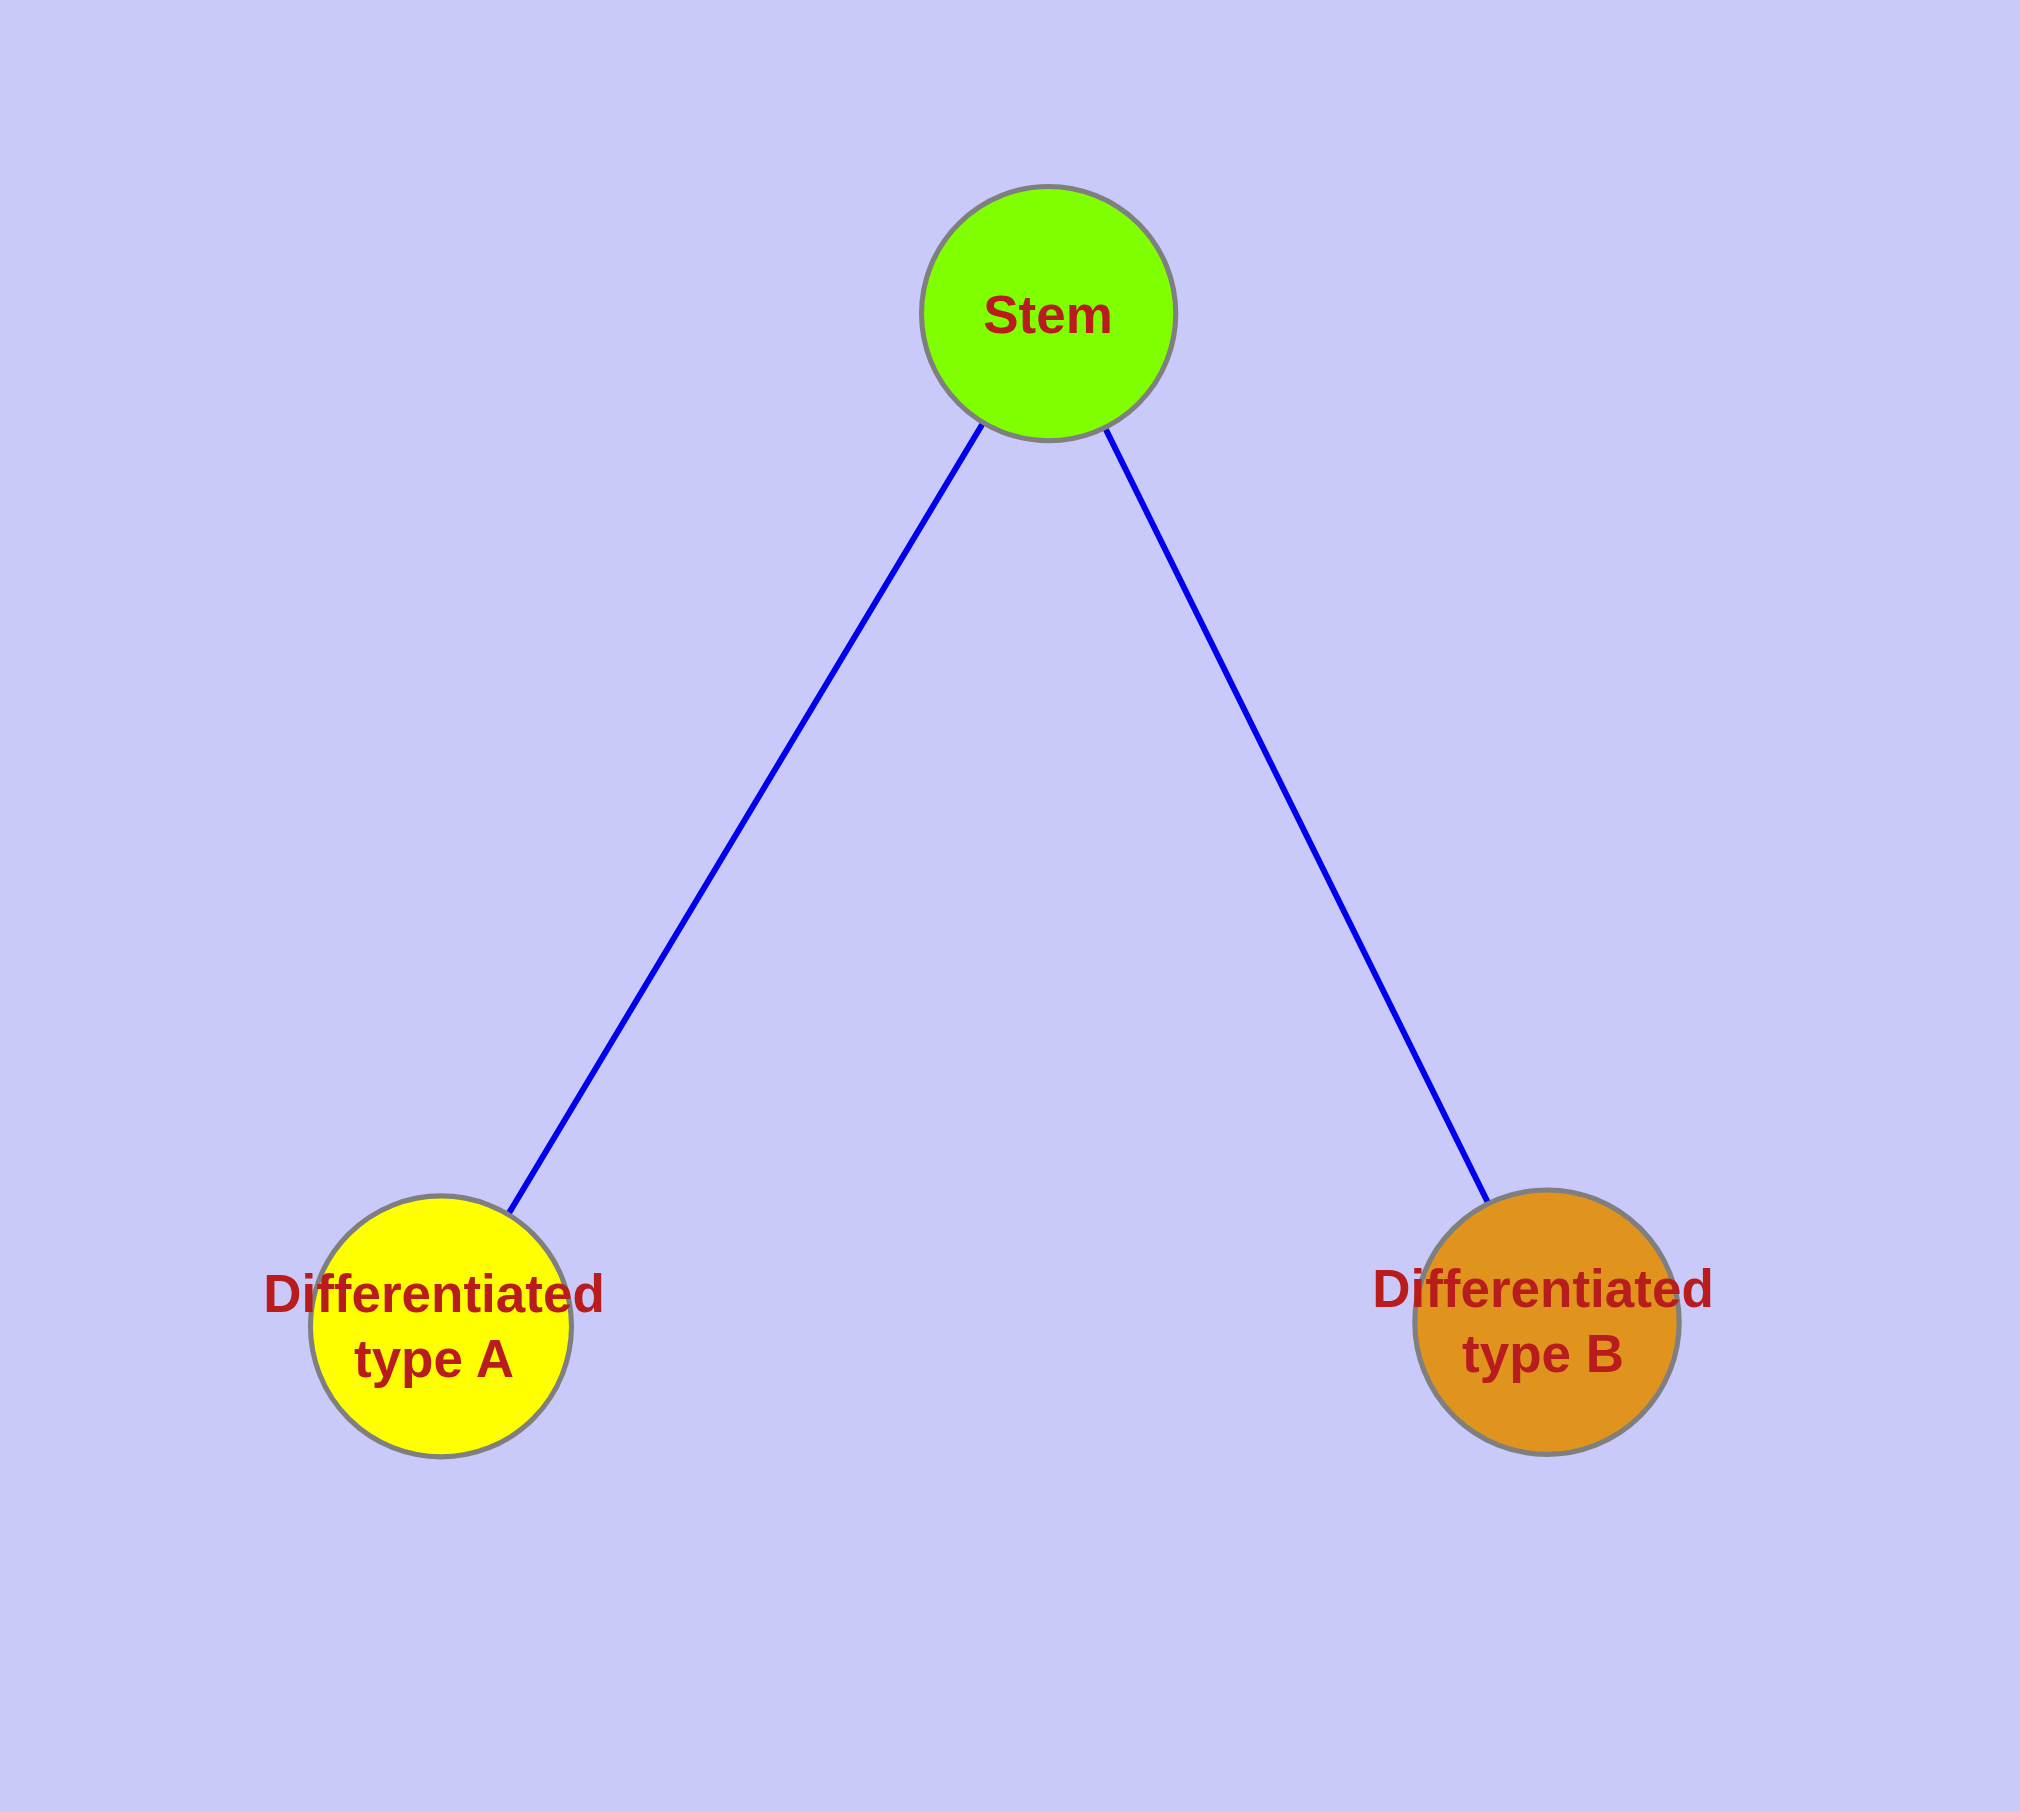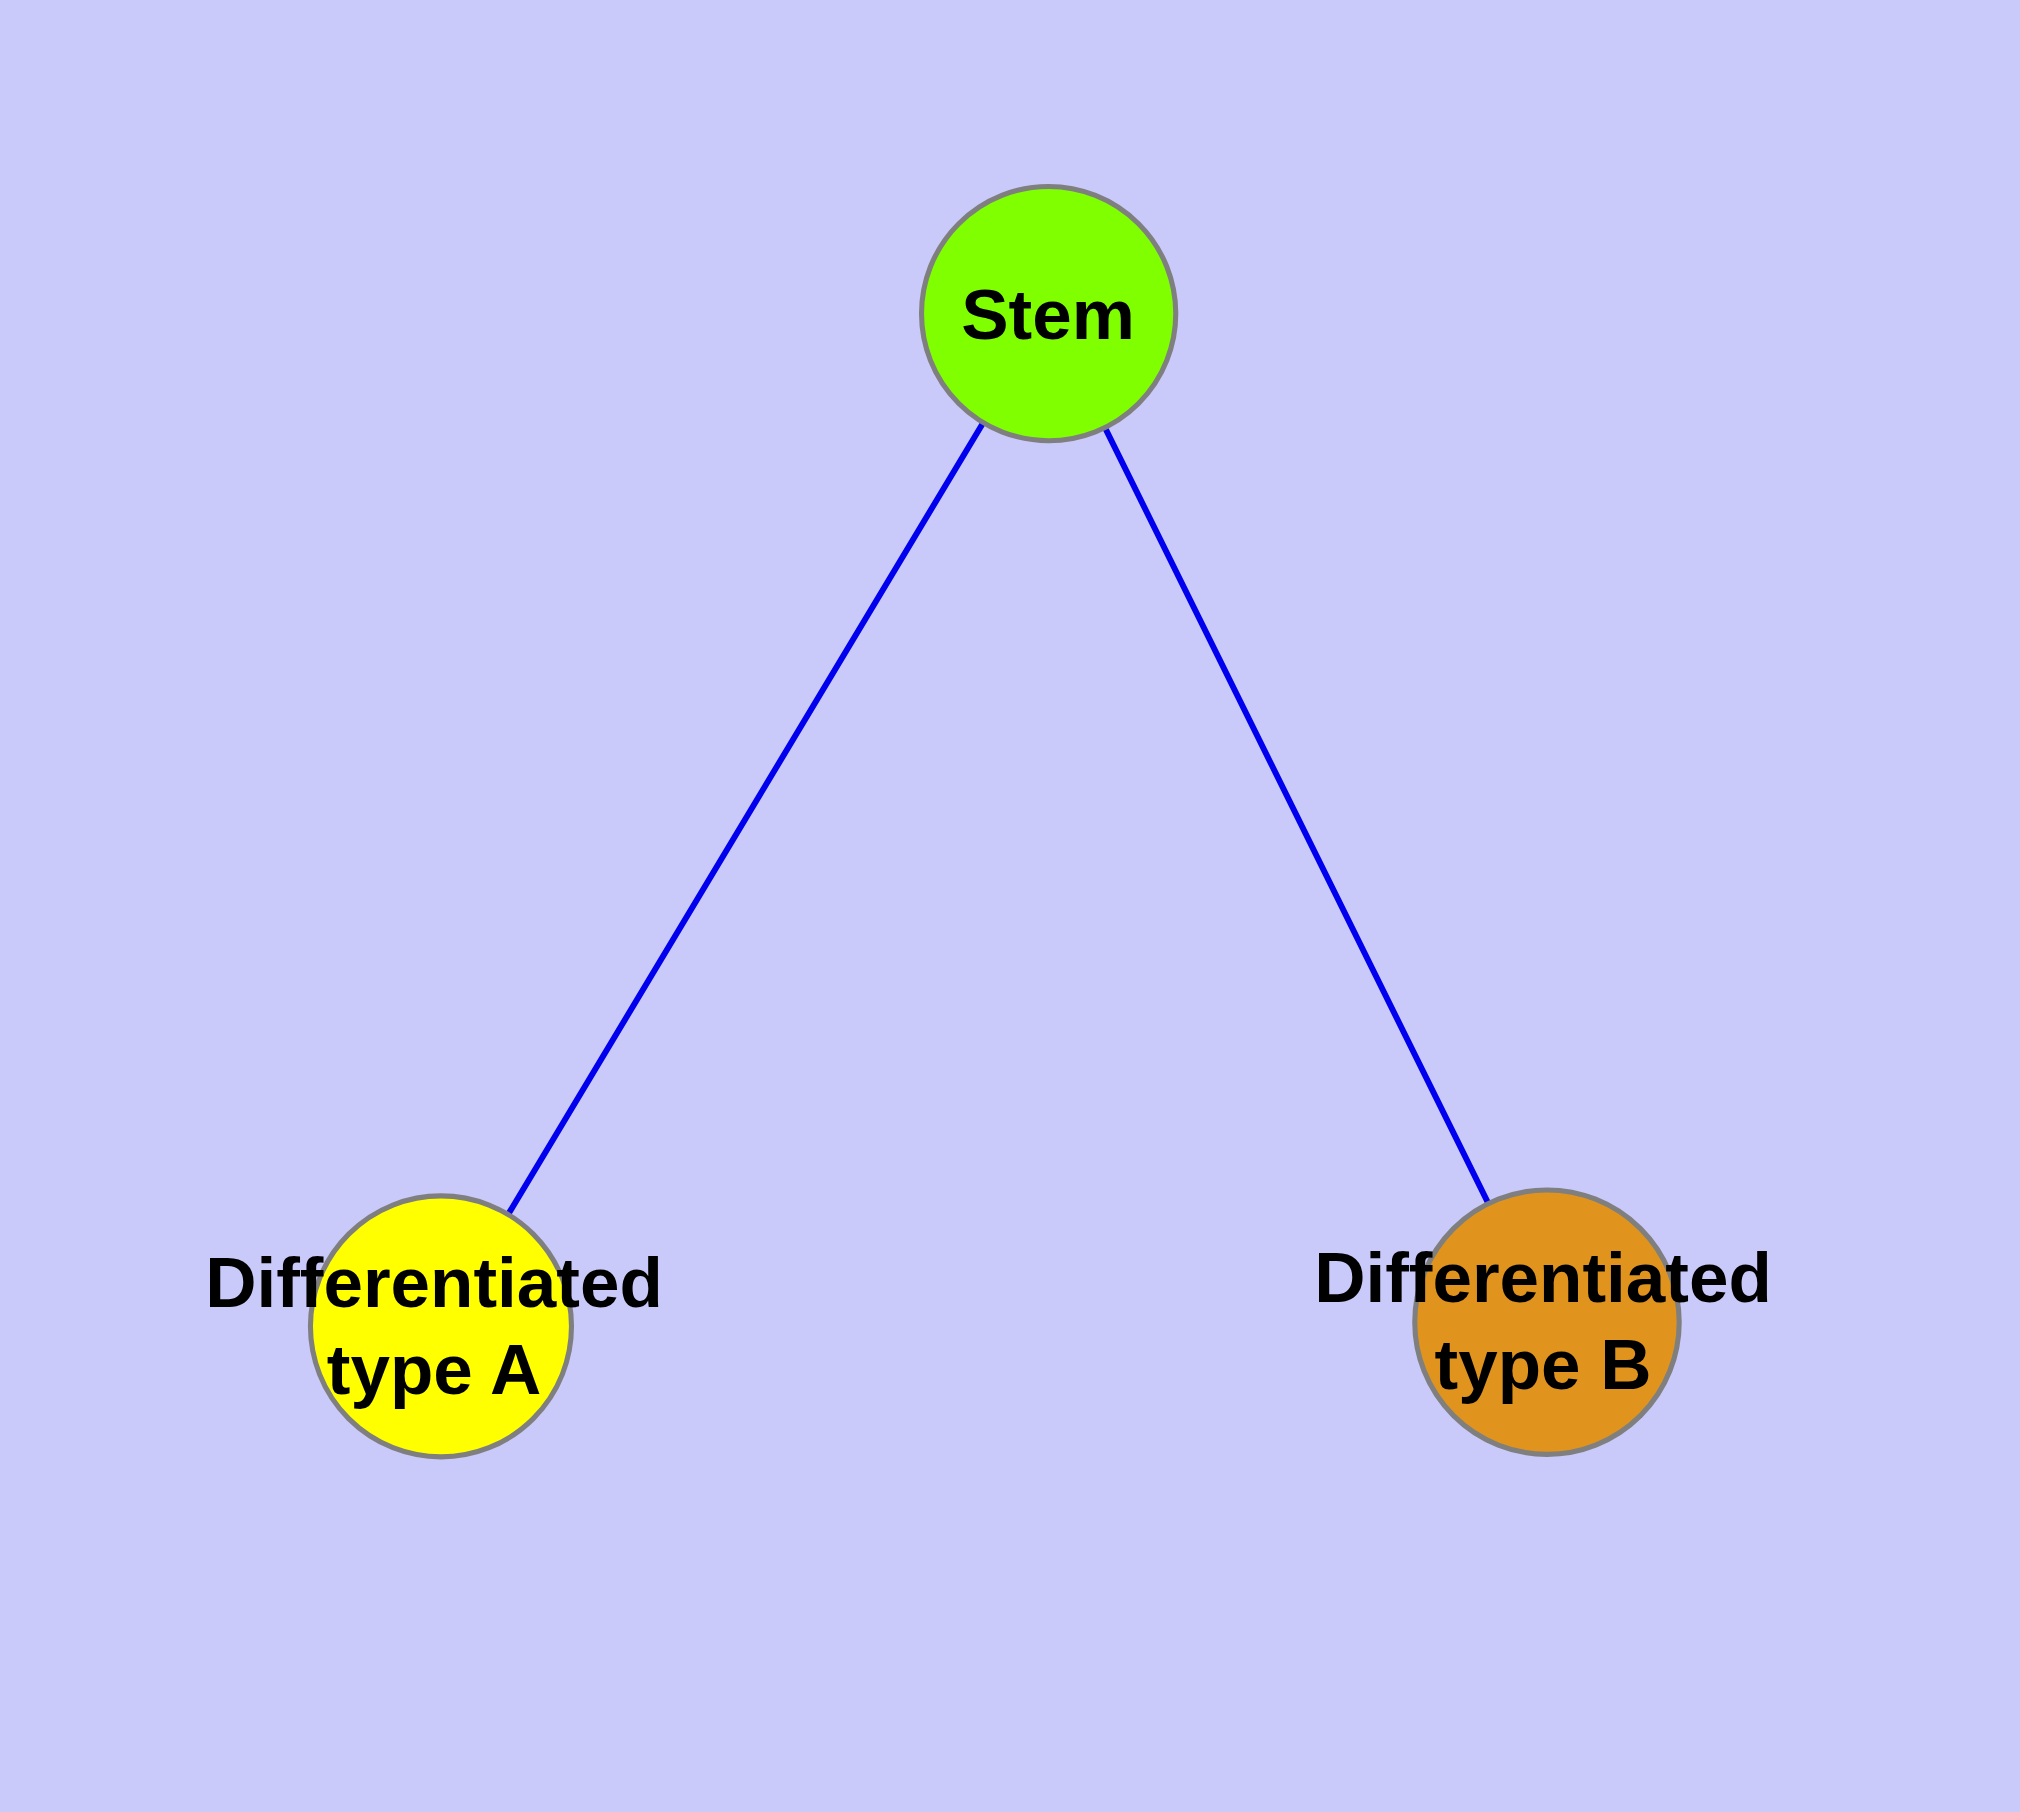--- a/index.html
+++ b/index.html
@@ -27,23 +27,23 @@
     stroke-linecap: round;
     fill: none;
   }
   .node-circle {
     stroke: #7F7F7F;
     stroke-width: 6;
   }
   .node-label {
     position: absolute;
     transform: translate(-50%, -50%);
-    color: #000000;
+    color: #b91c1c;
     font-weight: bold;
-    font-size: 71px;
+    font-size: 53px;
     line-height: 1.22;
     text-align: center;
     white-space: pre;
     letter-spacing: 0px;
   }
   .label-stem   { left: 1048px; top: 315px;  }
   .label-type-a { left: 434px;  top: 1327px; }
   .label-type-b { left: 1543px; top: 1322px; }
 </style>
 </head>

